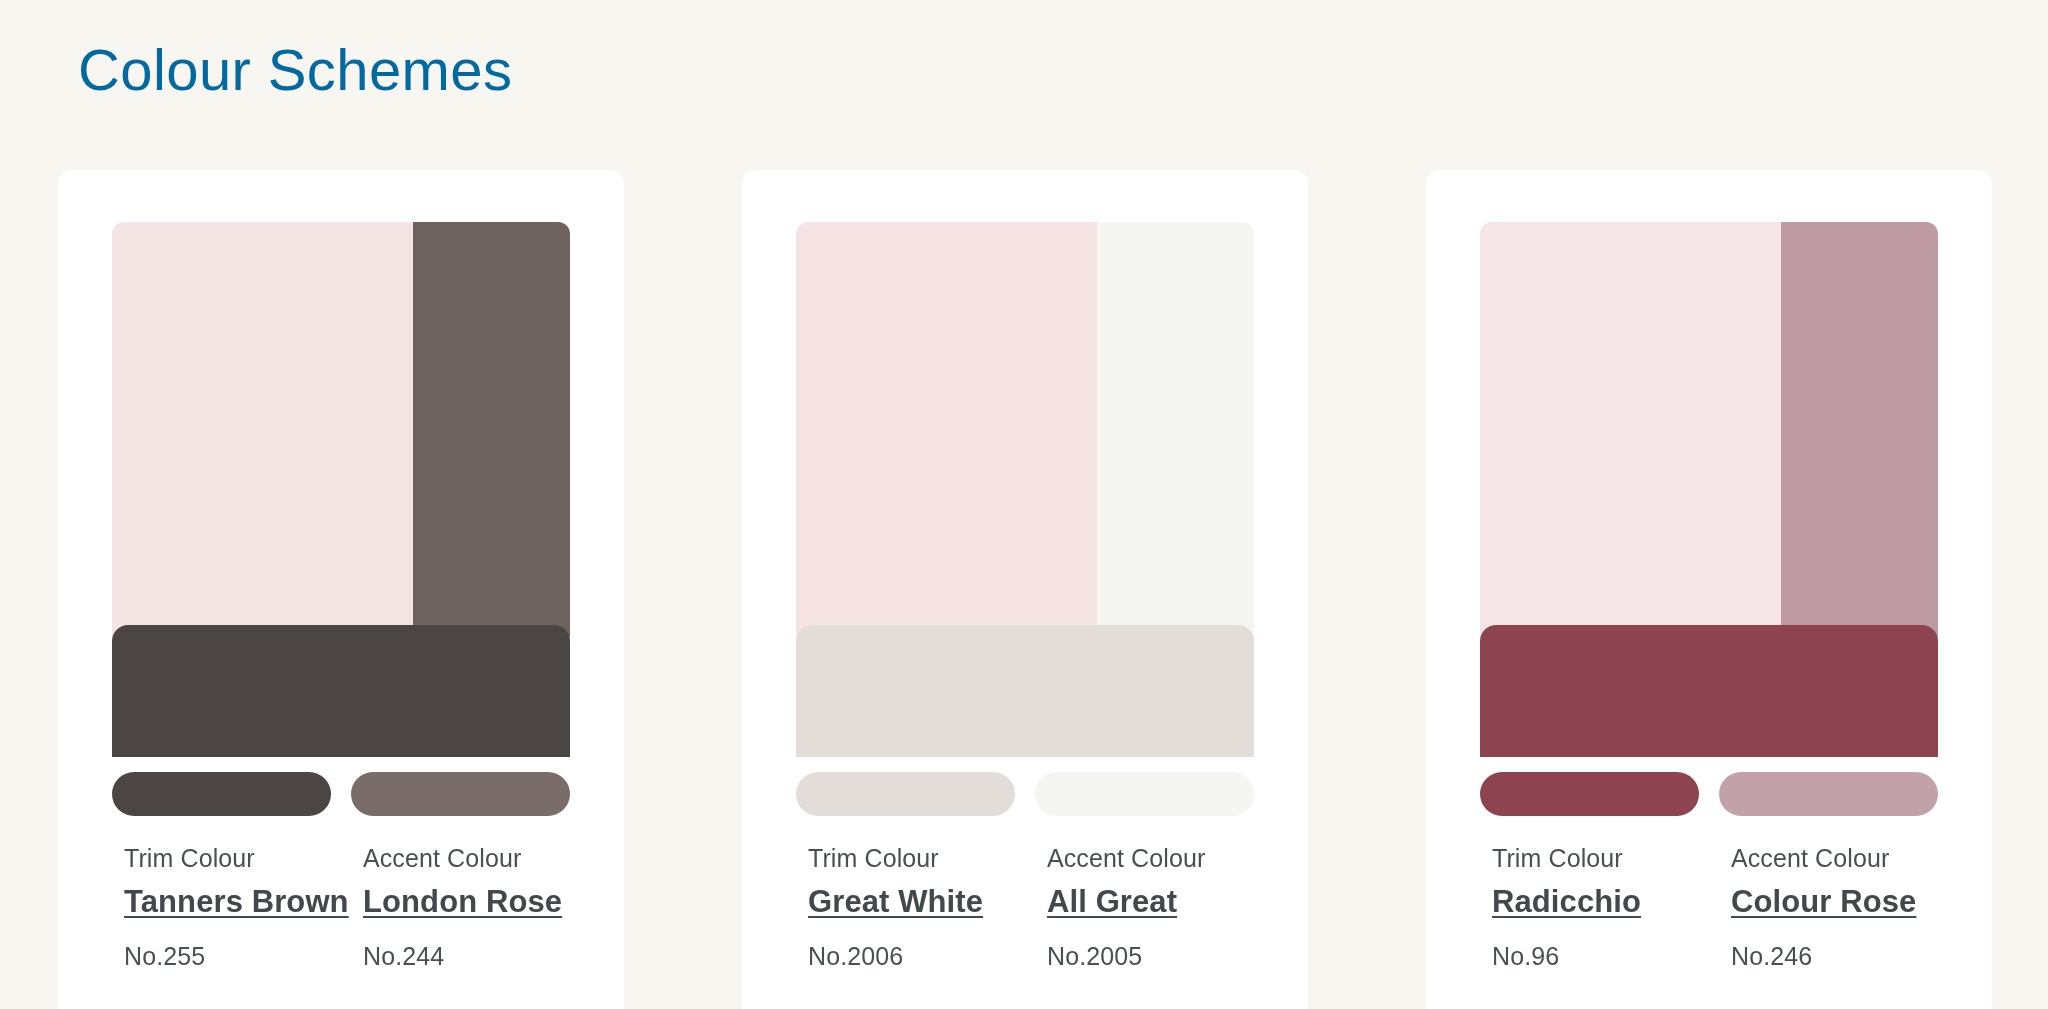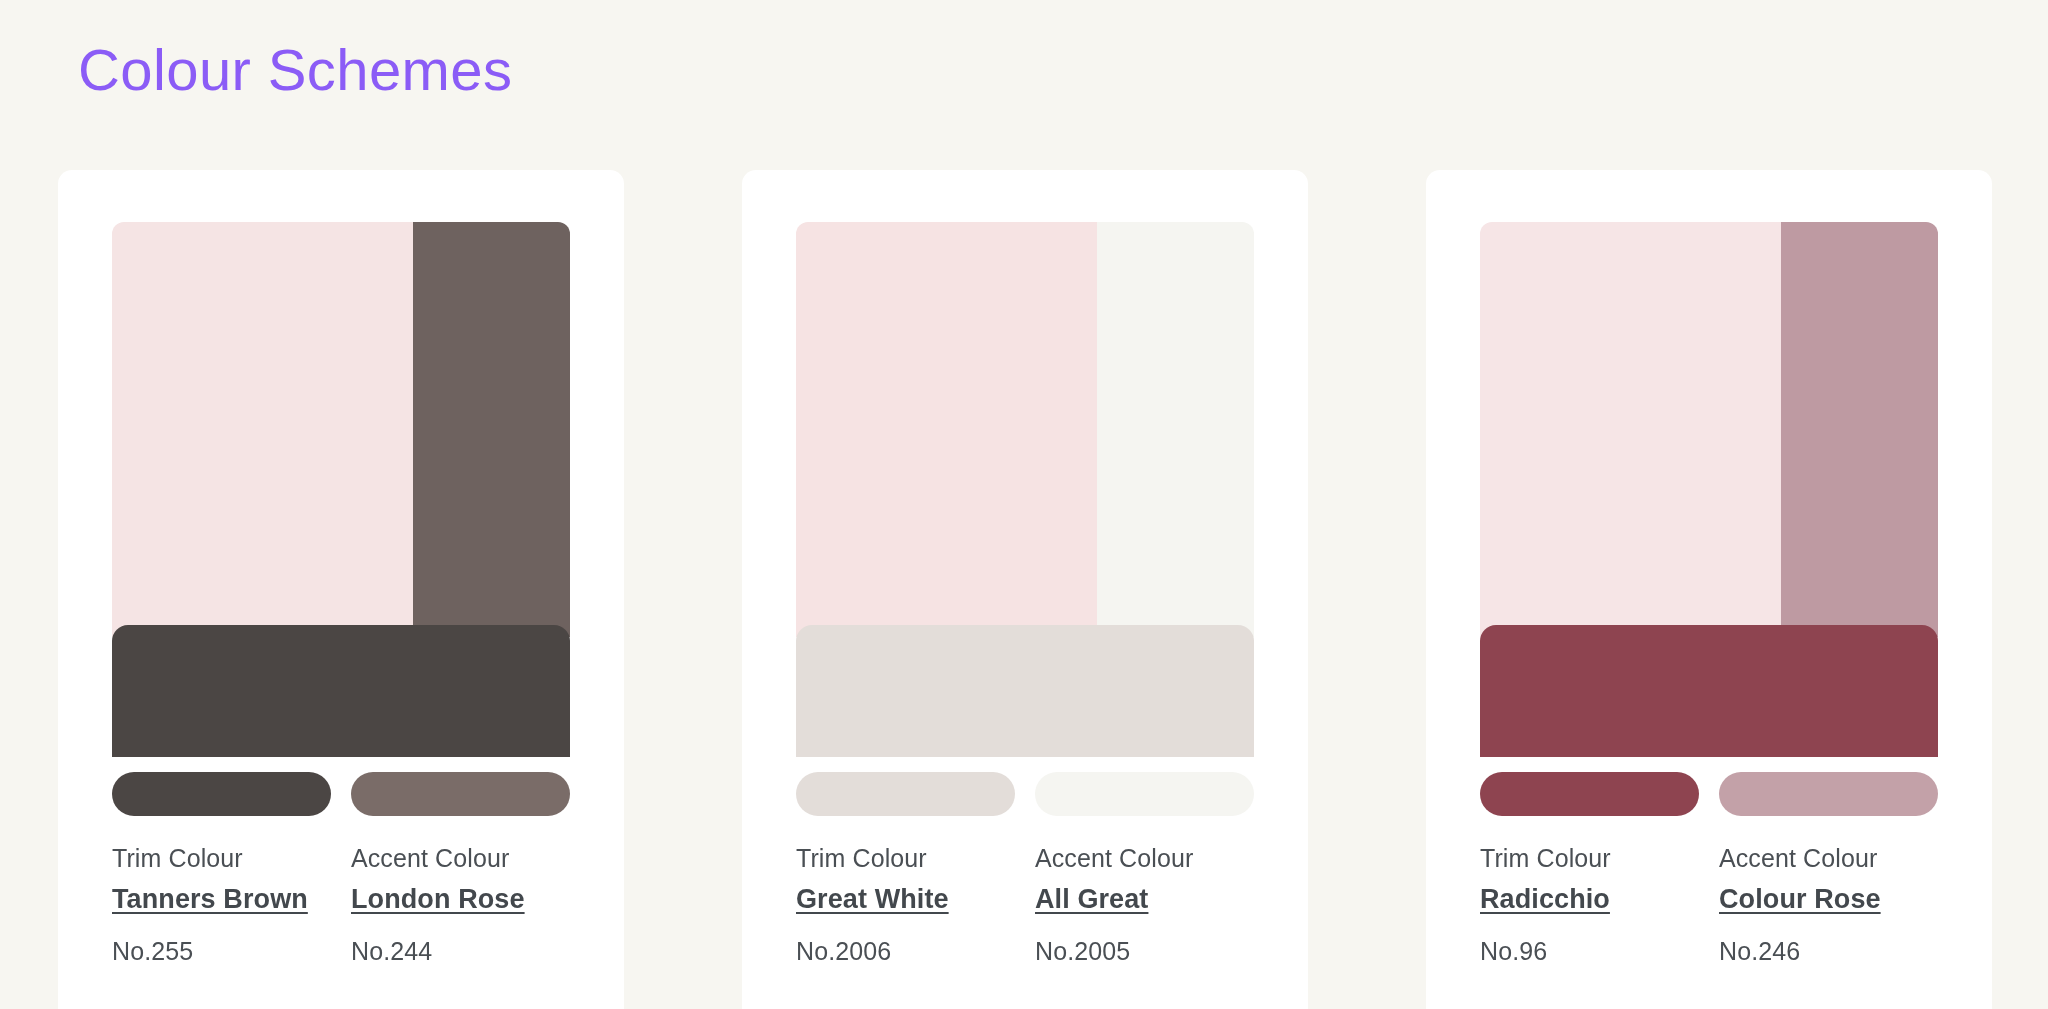--- a/index.html
+++ b/index.html
@@ -17,21 +17,21 @@
   }
 
   
   .page-title {
     position: absolute;
     left: 78px;
     top: 38px;
     font-size: 58px;
     font-weight: 300;
     letter-spacing: 0.4px;
-    color: #8b5cf6;
+    color: #0369a1;
     line-height: 1.1;
     white-space: nowrap;
   }
 
   
   .cards-row {
     position: absolute;
     left: 58px;
     top: 170px;
     width: 1960px;
@@ -98,40 +98,40 @@
   }
   .pill {
     width: 219px;
     height: 44px;
     border-radius: 22px;
   }
 
   
   .label-row {
     position: absolute;
-    left: 54px;
+    left: 66px;
     top: 672px;
     width: 490px;
     display: flex;
   }
   .label-col {
     width: 239px;
   }
   .label-role {
     font-size: 25px;
     font-weight: 400;
     color: #4A4F54;
     letter-spacing: 0.1px;
     line-height: 1.35;
     white-space: nowrap;
   }
   .label-name {
     display: inline-block;
     margin-top: 6px;
-    font-size: 27px;
+    font-size: 31px;
     font-weight: 700;
     color: #43484D;
     text-decoration: underline;
     text-underline-offset: 4px;
     text-decoration-thickness: 2px;
     letter-spacing: 0.1px;
     line-height: 1.3;
     white-space: nowrap;
     cursor: pointer;
   }

